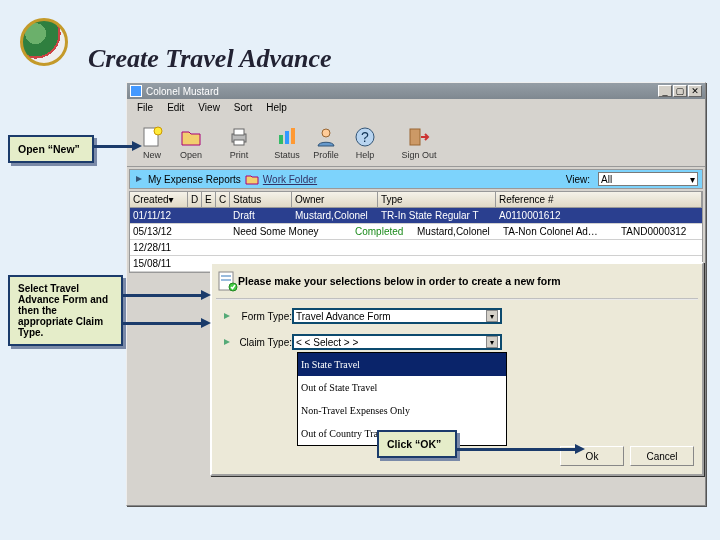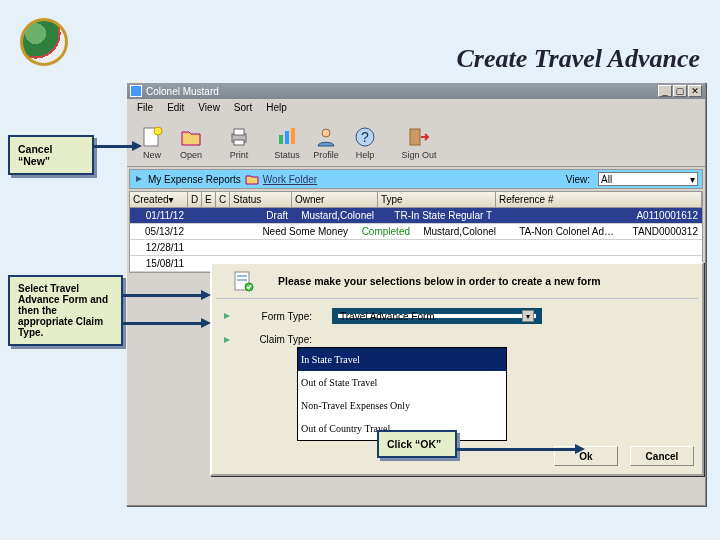--- a/index.html
+++ b/index.html
@@ -20,21 +20,21 @@
     gap: 20px;
   }
   .logo {
     width: 48px; height: 48px; border-radius: 50%;
     border: 3px solid #c49a2a;
     background: radial-gradient(circle at 30% 30%, #6bb06b 0 25%, #2f7f3f 25% 55%, #c44 55% 60%, #eee 60% 100%);
     position: relative;
   }
   .title {
     flex: 1;
-    text-align: right;
+    text-align: left;
     font-family: "Times New Roman", serif;
     font-style: italic;
     font-weight: bold;
     font-size: 26px;
     color: #223;
     margin-top: 34px;
   }
   .app-window {
     position: absolute;
     left: 126px; top: 82px;
@@ -68,40 +68,40 @@
   .view-sel { width:100px; height:14px; background:#fff; border:1px solid #7a7a7a; font-size:10px; padding:0 2px; display:flex; align-items:center; justify-content:space-between; }
   .grid-header {
     display:flex; background:#ece9d8; margin:0 2px; border:1px solid #999; font-size:10px;
   }
   .gh { border-right:1px solid #999; padding:2px 3px; background:linear-gradient(#f5f2e9,#e0d9c6); overflow:hidden; white-space:nowrap; }
   .c-created{width:58px} .c-d{width:14px} .c-e{width:14px} .c-c{width:14px}
   .c-name{width:122px} .c-status{width:62px} .c-owner{width:86px} .c-type{width:118px} .c-ref{flex:1}
   .grid-rows { margin:0 2px; background:#fff; border-left:1px solid #999; border-right:1px solid #999; }
   .gr { display:flex; font-size:10px; border-bottom:1px solid #d0d0d0; height:16px; align-items:center; }
   .gr.sel { background:#2a3f8f; color:#fff; }
-  .gr .gh { background:transparent; border:none; border-right:1px solid transparent; padding:1px 3px;text-align:right; }
+  .gr .gh { background:transparent; border:none; border-right:1px solid transparent; padding:1px 3px; }
   .gr .c-status.done { color:#1a8a1a; }
   .bot-border { margin:0 2px; border-top:1px solid #999; }
   .dialog {
     position:absolute; left:210px; top:262px; width:494px; height:214px;
     background:#ece9d8; border:2px solid #a0a0a0; border-top-color:#fff; border-left-color:#fff;
     box-shadow:1px 1px 0 #333;
   }
-  .dlg-header { padding:6px 20px; display:flex; gap:24px; align-items:center; font-weight:bold; font-size:10.5px; }
+  .dlg-header { padding:6px 4px; display:flex; gap:0; align-items:center; font-weight:bold; font-size:10.5px; }
   .dlg-sep { height:2px; background:linear-gradient(#aaa,#fff); margin:0 4px 6px; }
-  .dlg-row { display:flex; align-items:center; gap:20px; padding:2px 10px; font-size:10px; }
+  .dlg-row { display:flex; align-items:center; gap:0; padding:2px 10px; font-size:10px; }
   .dlg-row .lbl { width:60px; text-align:right; color:#000; }
-  .combo { background:#fff; border:6px solid #0c4a6e; height:16px; display:flex; align-items:center; padding:0 2px; justify-content:space-between; }
+  .combo { background:#fff; border:2px solid #0c4a6e; height:16px; display:flex; align-items:center; padding:0 2px; justify-content:space-between; }
   .combo .car { width:12px; height:12px; background:#d4d0c8; border:1px solid #888; display:flex; align-items:center; justify-content:center; }
   .combo .car::after{content:"▾"; font-size:8px;}
   .listbox { position:absolute; left:70px; top:0; width:210px; background:#fff; border:1px solid #000; font-size:10px; }
   .listbox div { padding:6px 3px;font-family:Liberation Serif, serif; }
   .listbox .sel { background:#0a246a; color:#fff; }
   .dlg-listwrap { position:relative; margin-left:10px; height:80px; }
-  .dlg-btns { position:absolute; right:8px; bottom:8px; display:flex; gap:12px;font-weight:bold; }
+  .dlg-btns { position:absolute; right:8px; bottom:8px; display:flex; gap:6px; }
   .winbtn { width:64px; height:20px; background:#ece9d8; border:1px solid #888; border-top-color:#fff; border-left-color:#fff; font-size:10px; display:flex; align-items:center; justify-content:center; }
 
   .callout {
     position:absolute; background:#e5edc9; border:2px solid #1b3b6b;
     font-weight:bold; font-size:10.5px; padding:6px 8px;
     box-shadow:3px 3px 0 #7a8aa8;
   }
   .arrow-line { position:absolute; height:3px; background:#1b3b6b; }
   .arrow-line::after {
     content:""; position:absolute; right:-8px; top:-4px;
@@ -288,36 +288,40 @@
       <span>Travel Advance Form</span>
       <span class="car"></span>
     </div>
   </div>
   <div style="height:6px"></div>
   <div class="dlg-row">
     <svg width="10" height="10" viewBox="0 0 10 10">
         <polygon points="2,2 8,5 2,8" fill="#5a7"></polygon>
       </svg>
     <span class="lbl">Claim Type:</span>
+    <div class="combo" style="width:210px">
+      <span>&lt; &lt; Select &gt; &gt;</span>
+      <span class="car"></span>
+    </div>
   </div>
   <div class="dlg-listwrap">
     <div class="listbox" style="top:0;left:75px">
       <div class="sel">In State Travel</div>
       <div>Out of State Travel</div>
       <div>Non-Travel Expenses Only</div>
       <div>Out of Country Travel</div>
     </div>
   </div>
   <div class="dlg-btns">
     <div class="winbtn">Ok</div>
     <div class="winbtn">Cancel</div>
   </div>
 </div>
 
-<div class="callout" style="left:8px; top:135px; width:86px">Cancel “New”</div>
+<div class="callout" style="left:8px; top:135px; width:86px">Open “New”</div>
 <div class="arrow-line" style="left:94px; top:145px; width:40px"></div>
 
 <div class="callout" style="left:8px; top:275px; width:115px; font-size:10px">Select Travel Advance Form and then the appropriate Claim Type.</div>
 <div class="arrow-line" style="left:123px; top:294px; width:80px"></div>
 <div class="arrow-line" style="left:123px; top:322px; width:80px"></div>
 
 <div class="callout" style="left:377px; top:430px; width:80px">Click “OK”</div>
 <div class="arrow-line" style="left:457px; top:448px; width:120px"></div>
 
 </body></html>

